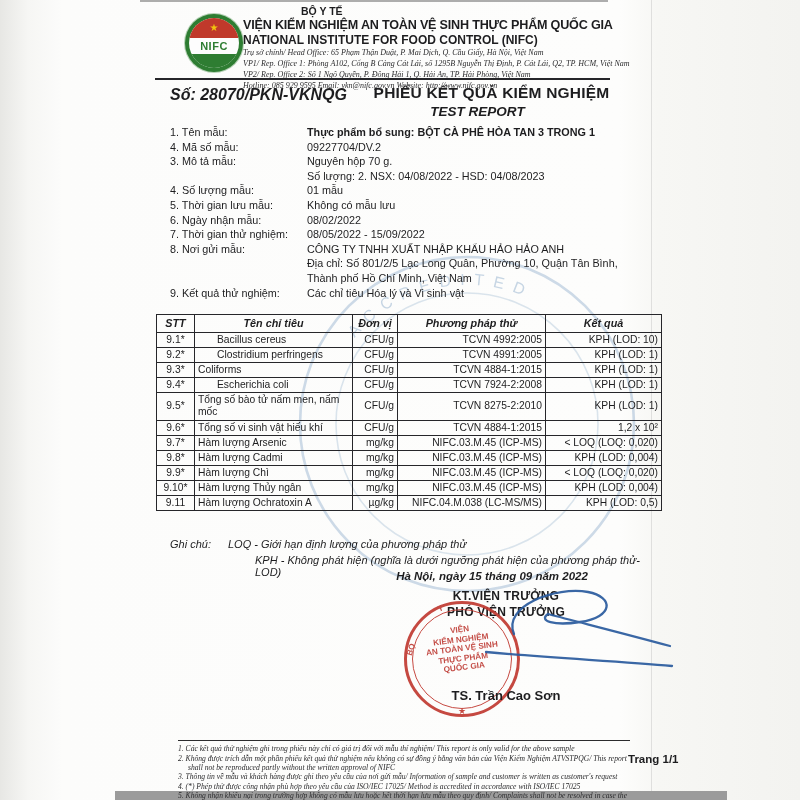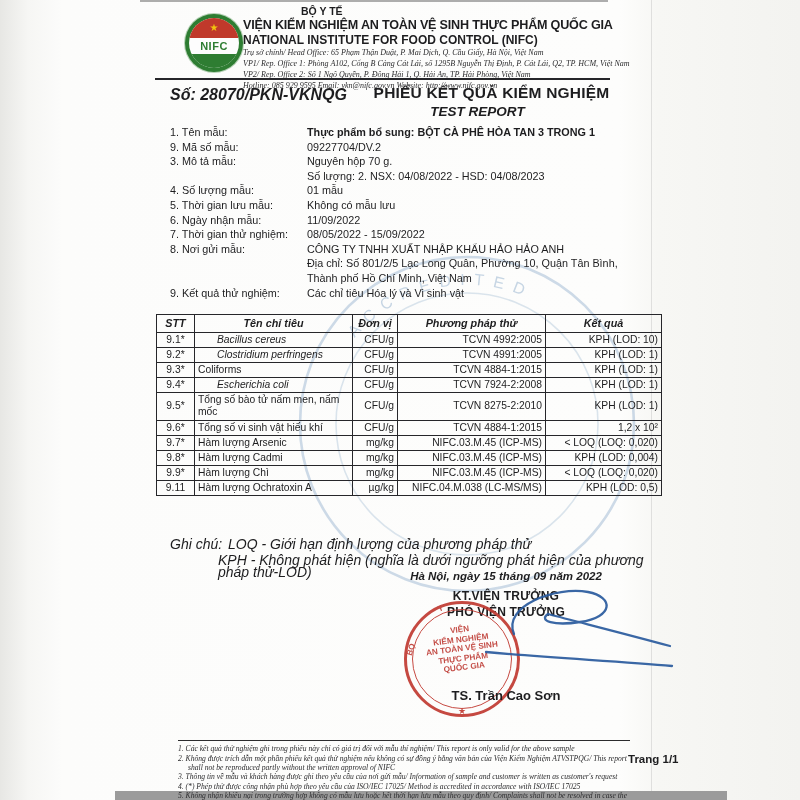--- a/index.html
+++ b/index.html
@@ -42,32 +42,32 @@
   .ilabel{width:137px;flex:none;}
   .ival{flex:1;}
   .irow.strong .ival{font-weight:700;}
 
   
   table.results{position:absolute;left:156px;top:314px;width:505px;border-collapse:collapse;table-layout:fixed;z-index:1;background:transparent;border-radius:32px;}
   table.results th,table.results td{border:1.4px solid #26262a;padding:1px 3px;font-size:10.3px;line-height:1.18;}
   table.results th{font-weight:700;font-style:italic;font-size:10.8px;text-align:center;padding:2px 2px;}
   td.c-stt{text-align:center;}
   td.c-name{text-align:left;padding-left:6px;}
-  td.c-name.it{font-style:italic;padding-left:22px;}
+  td.c-name.it{padding-left:22px;}
   td.c-unit,td.c-method,td.c-result{text-align:right;}
   col.w-stt{width:38px;}col.w-name{width:158px;}col.w-unit{width:45px;}col.w-method{width:148px;}col.w-result{width:116px;}
 
   
-  .gnote{position:absolute;left:170px;top:538px;width:480px;font-style:italic;font-size:14px;line-height:12px;z-index:1;}
+  .gnote{position:absolute;left:170px;top:538px;width:480px;font-style:italic;font-size:11px;line-height:12px;z-index:1;}
   .gnote .l1{display:flex;}
   .gnote .gl{width:58px;flex:none;}
-  .gnote .l2{margin-left:48px;margin-top:4px;}
-
-  
-  .sign-date{position:absolute;left:330px;top:570px;width:352px;text-align:center;font-style:italic;font-weight:700;font-size:11.5px;z-index:1;}
+  .gnote .l2{margin-left:85px;margin-top:4px;}
+
+  
+  .sign-date{position:absolute;left:316px;top:570px;width:352px;text-align:center;font-style:italic;font-weight:700;font-size:11.5px;z-index:1;}
   .sign-t1{position:absolute;left:330px;top:589px;width:352px;text-align:center;font-weight:700;font-size:12px;letter-spacing:.2px;z-index:2;}
   .sign-t2{position:absolute;left:330px;top:605px;width:352px;text-align:center;font-weight:700;font-size:12px;letter-spacing:.2px;z-index:2;}
   .signer{position:absolute;left:330px;top:688px;width:352px;text-align:center;font-weight:700;font-size:13px;z-index:3;}
 
   
   .stamp{position:absolute;left:404px;top:601px;width:116px;height:116px;z-index:2;opacity:.92;}
   .stamp .ring{position:absolute;inset:0;border:3.5px solid #c13a32;border-radius:50%;}
   .stamp .ring2{position:absolute;inset:8px;border:1.6px solid #c13a32;border-radius:50%;}
   .stamp .stxt{position:absolute;left:12px;right:12px;top:24px;text-align:center;color:#bf3f38;font-weight:700;font-size:8.2px;line-height:9.6px;transform:rotate(-7deg);}
   .stamp .ring-left{position:absolute;left:1px;top:44px;color:#bf3f38;font-weight:700;font-size:8px;transform:rotate(-72deg);}
@@ -126,21 +126,21 @@
 <div class="title-en">TEST REPORT</div>
 
 <div class="info">
 
     <div class="irow strong">
       <div class="ilabel">1. Tên mẫu:</div>
       <div class="ival">Thực phẩm bổ sung: BỘT CÀ PHÊ HÒA TAN 3 TRONG 1</div>
     </div>
 
     <div class="irow">
-      <div class="ilabel">9. Mã số mẫu:</div>
+      <div class="ilabel">4. Mã số mẫu:</div>
       <div class="ival">09227704/DV.2</div>
     </div>
 
     <div class="irow">
       <div class="ilabel">3. Mô tả mẫu:</div>
       <div class="ival">Nguyên hộp 70 g.</div>
     </div>
 
     <div class="irow">
       <div class="ilabel"></div>
@@ -152,21 +152,21 @@
       <div class="ival">01 mẫu</div>
     </div>
 
     <div class="irow">
       <div class="ilabel">5. Thời gian lưu mẫu:</div>
       <div class="ival">Không có mẫu lưu</div>
     </div>
 
     <div class="irow">
       <div class="ilabel">6. Ngày nhận mẫu:</div>
-      <div class="ival">11/09/2022</div>
+      <div class="ival">08/02/2022</div>
     </div>
 
     <div class="irow">
       <div class="ilabel">7. Thời gian thử nghiệm:</div>
       <div class="ival">08/05/2022 - 15/09/2022</div>
     </div>
 
     <div class="irow">
       <div class="ilabel">8. Nơi gửi mẫu:</div>
       <div class="ival">CÔNG TY TNHH XUẤT NHẬP KHẨU HẢO HẢO ANH</div>
@@ -272,20 +272,27 @@
       </tr>
 
       <tr>
         <td class="c-stt">9.9*</td>
         <td class="c-name">Hàm lượng Chì</td>
         <td class="c-unit">mg/kg</td>
         <td class="c-method">NIFC.03.M.45 (ICP-MS)</td>
         <td class="c-result">&lt; LOQ (LOQ: 0,020)</td>
       </tr>
 
+      <tr>
+        <td class="c-stt">9.10*</td>
+        <td class="c-name">Hàm lượng Thủy ngân</td>
+        <td class="c-unit">mg/kg</td>
+        <td class="c-method">NIFC.03.M.45 (ICP-MS)</td>
+        <td class="c-result">KPH (LOD: 0,004)</td>
+      </tr>
 
       <tr>
         <td class="c-stt">9.11</td>
         <td class="c-name">Hàm lượng Ochratoxin A</td>
         <td class="c-unit">µg/kg</td>
         <td class="c-method">NIFC.04.M.038 (LC-MS/MS)</td>
         <td class="c-result">KPH (LOD: 0,5)</td>
       </tr>
     </tbody>
 </table>

